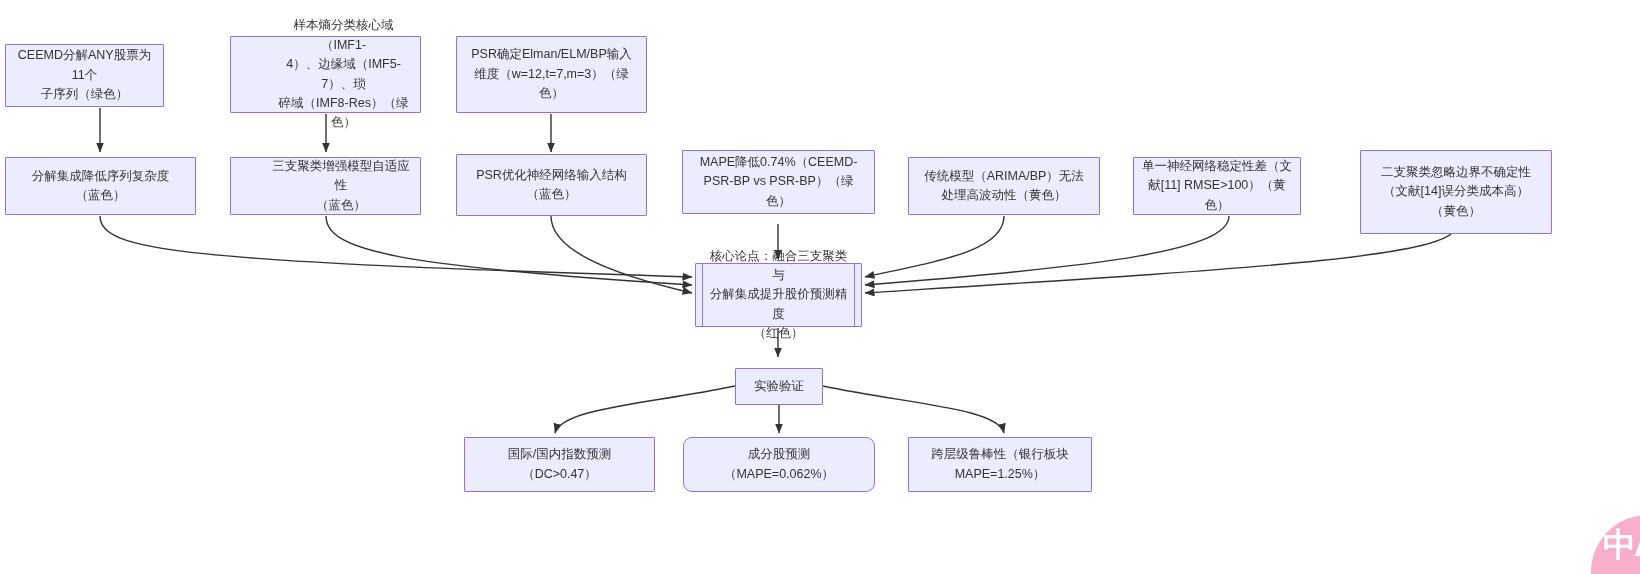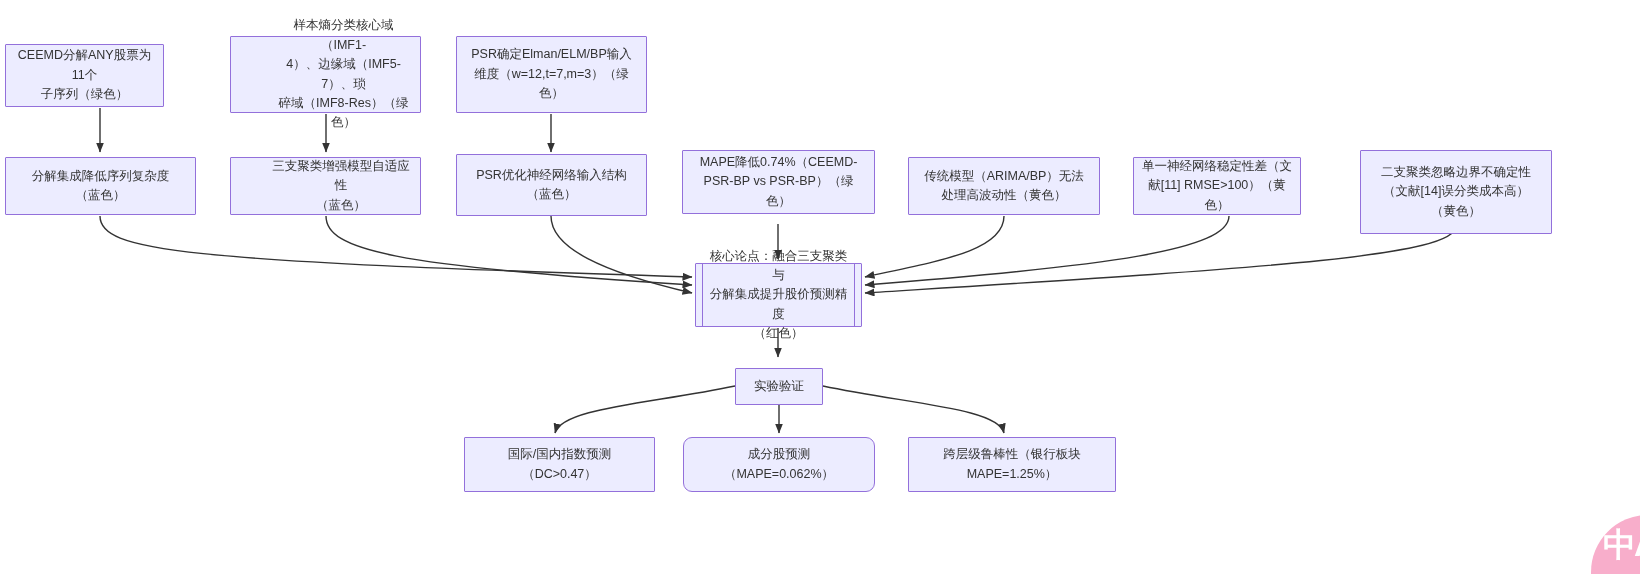--- a/index.html
+++ b/index.html
@@ -99,20 +99,20 @@
 （文献[14]误分类成本高）
 （黄色）</div>
       <div class="node subroutine" style="left: 695px; top: 263px; width: 167px; height: 64px;">核心论点：融合三支聚类与
 分解集成提升股价预测精度
 （红色）</div>
       <div class="node" style="left: 735px; top: 361px; width: 88px; height: 37px; margin-top: 7px;">实验验证</div>
       <div class="node" style="left: 457px; top: 437px; width: 191px; height: 55px; margin-left: 7px;">国际/国内指数预测
 （DC&gt;0.47）</div>
       <div class="node" style="left: 683px; top: 437px; width: 192px; height: 55px; border-radius: 9px;">成分股预测
 （MAPE=0.062%）</div>
-      <div class="node" style="left: 908px; top: 437px; width: 208px; height: 55px;">跨层级鲁棒性（银行板块
+      <div class="node" style="left: 908px; top: 437px; width: 184px; height: 55px;">跨层级鲁棒性（银行板块
 MAPE=1.25%）</div>
     </div>
 
   <div id="translate-btn" style="left: 1591px; top: 515px; width: 114px; height: 114px;">
     <span>中A</span>
   </div>
 </div>
 
 </body></html>

